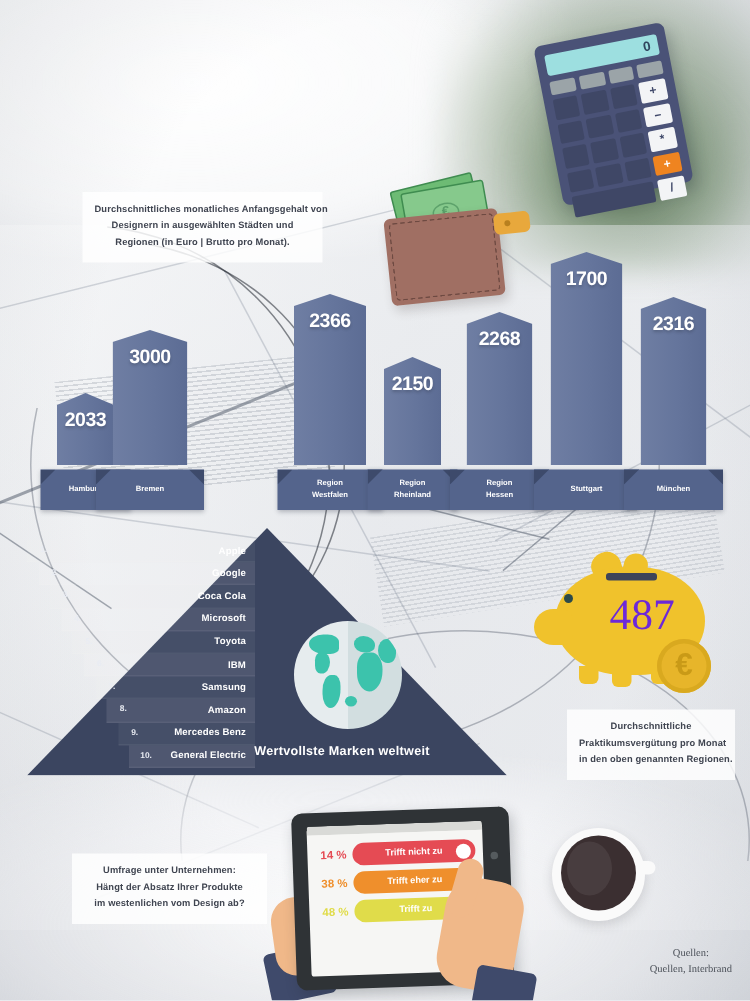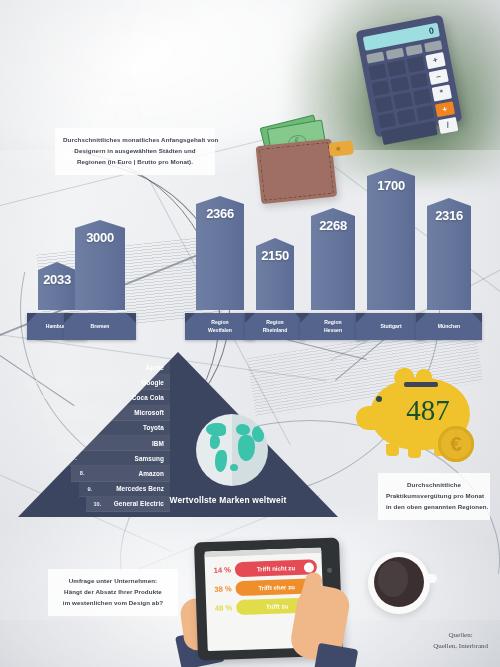--- a/index.html
+++ b/index.html
@@ -231,21 +231,21 @@
     border-radius:50%; background:#2c4a4a;
   }
   .piggy-slot{
     position:absolute; left:52px; top:10px; width:34px; height:5px;
     background:#3e4459; border-radius:2px;
   }
   .piggy-leg{ position:absolute; background:#f0c22c; width:13px; height:12px; border-radius:0 0 4px 4px; }
   .piggy-amount{
     position:absolute; left:24px; top:22px; width:104px; text-align:center;
     font-family:"Liberation Serif", serif;
-    font-size:29px; color:#14532d; font-weight:normal;
+    font-size:29px; color:#6d28d9; font-weight:normal;
   }
   .coin{
     position:absolute; left:86px; top:54px; width:36px; height:36px;
     border-radius:50%; background:#e7b52a;
     box-shadow:inset 0 0 0 3px #d9a91f;
     display:flex; align-items:center; justify-content:center;
     color:#c99a17; font-size:21px; font-weight:bold;
     font-family:"Liberation Sans", sans-serif;
   }
 

